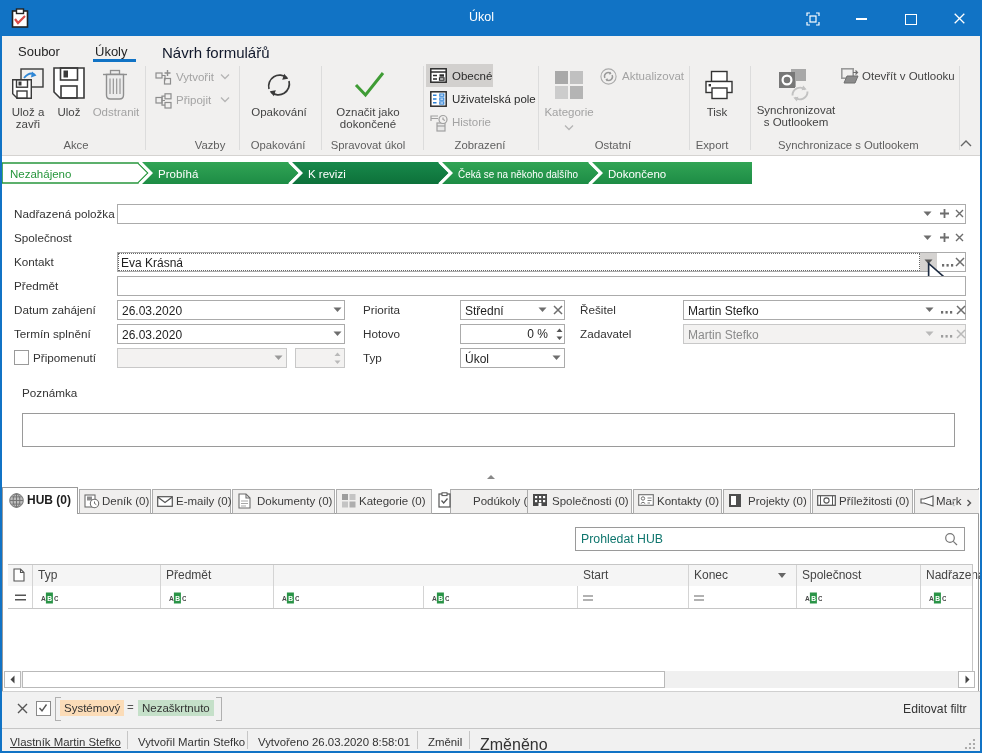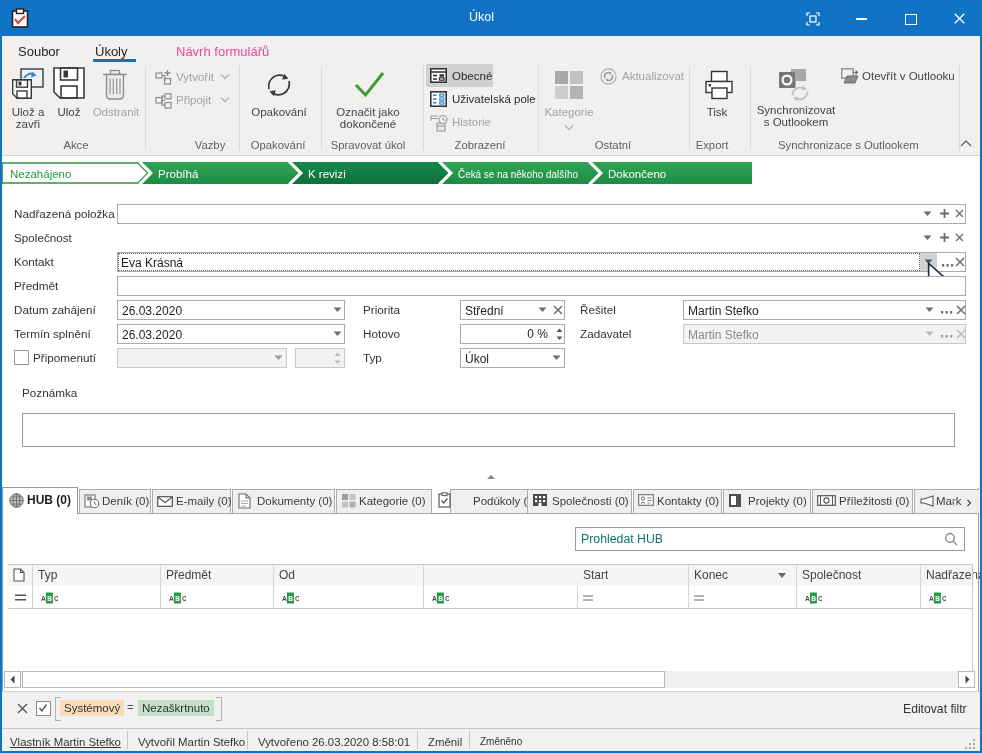--- a/index.html
+++ b/index.html
@@ -41,21 +41,21 @@
   <div class="abs" style="left:905px;top:14px;width:10px;height:9px;border:1.2px solid #fff;box-sizing:content-box"></div>
   <svg class="abs" style="left:954px;top:13px" width="11" height="11" viewBox="0 0 11 11">
     <path d="M0.7 0.7 L10.3 10.3 M10.3 0.7 L0.7 10.3" stroke="#fff" stroke-width="1.3"></path>
   </svg>
 
   <div class="abs" style="left:1px;top:36px;width:980px;height:119px;background:#f1f0ef;border-bottom:1px solid #d5d3d1;box-sizing:content-box"></div>
 
   <div class="abs" style="left:18px;top:44px;font-size:13px;color:#252525">Soubor</div>
   <div class="abs" style="left:95px;top:44px;font-size:13px;color:#252525">Úkoly</div>
   <div class="abs" style="left:93px;top:59px;width:43px;height:3px;background:#1173c5"></div>
-  <div class="abs" style="left:176px;top:44px;font-size:13px;color:#ec4899">Návrh formulářů</div>
+  <div class="abs" style="left:162px;top:44px;font-size:15px;color:#0f172a">Návrh formulářů</div>
 
   <div class="vdiv" style="left:145px"></div>
   <div class="vdiv" style="left:239px"></div>
   <div class="vdiv" style="left:321px"></div>
   <div class="vdiv" style="left:423px"></div>
   <div class="vdiv" style="left:538px"></div>
   <div class="vdiv" style="left:689px"></div>
   <div class="vdiv" style="left:750px"></div>
   <div class="vdiv" style="left:959px"></div>
 
@@ -504,23 +504,20 @@
 
   <div class="abs" style="left:8px;top:564px;width:964px;height:21px;background:#f5f5f5;border-top:1px solid #c6c6c6;border-bottom:1px solid #c6c6c6;box-sizing:content-box"></div>
   <div class="abs" style="left:8px;top:565px;width:964px;height:21px">
     <div class="hdrcell" style="left:0;width:25px"></div>
     <div class="hdrcell" style="left:25px;width:128px">
         <span>Typ</span>
       </div>
     <div class="hdrcell" style="left:153px;width:113px">
         <span>Předmět</span>
       </div>
-    <div class="hdrcell" style="left:266px;width:150px">
-        <span>Od</span>
-      </div>
     <div class="hdrcell" style="left:570px;width:111px">
         <span>Start</span>
       </div>
     <div class="hdrcell" style="left:681px;width:108px">
         <span>Konec</span>
       </div>
     <div class="hdrcell" style="left:789px;width:124px">
         <span>Společnost</span>
       </div>
     <div class="hdrcell" style="left:913px;width:60px;border-right:none">
@@ -625,21 +622,21 @@
 
   <div class="abs" style="left:1px;top:728px;width:980px;height:24px;background:#f1f1f1;border-top:1px solid #c6c6c6;box-sizing:border-box"></div>
   <div class="abs" style="left:10px;top:736px;font-size:11.4px;color:#333;text-decoration:underline">Vlastník Martin Stefko</div>
   <div class="abs" style="left:127px;top:731px;width:1px;height:18px;background:#c6c6c6"></div>
   <div class="abs" style="left:138px;top:736px;font-size:11.4px;color:#333">Vytvořil Martin Stefko</div>
   <div class="abs" style="left:247px;top:731px;width:1px;height:18px;background:#c6c6c6"></div>
   <div class="abs" style="left:258px;top:736px;font-size:11.4px;color:#333">Vytvořeno 26.03.2020 8:58:01</div>
   <div class="abs" style="left:417px;top:731px;width:1px;height:18px;background:#c6c6c6"></div>
   <div class="abs" style="left:428px;top:736px;font-size:11.4px;color:#333">Změnil</div>
   <div class="abs" style="left:469px;top:731px;width:1px;height:18px;background:#c6c6c6"></div>
-  <div class="abs" style="left:480px;top:736px;font-size:10px;color:#333">Změněno</div>
+  <div class="abs" style="left:480px;top:736px;font-size:16px;color:#333">Změněno</div>
   <svg class="abs" style="left:964px;top:738px" width="12" height="12" viewBox="0 0 12 12">
     <g fill="#9a9a9a">
         <circle cx="10" cy="2" r="1.1"></circle>
         <circle cx="6" cy="6" r="1.1"></circle>
         <circle cx="10" cy="6" r="1.1"></circle>
         <circle cx="2" cy="10" r="1.1"></circle>
         <circle cx="6" cy="10" r="1.1"></circle>
         <circle cx="10" cy="10" r="1.1"></circle>
       </g>
   </svg>

